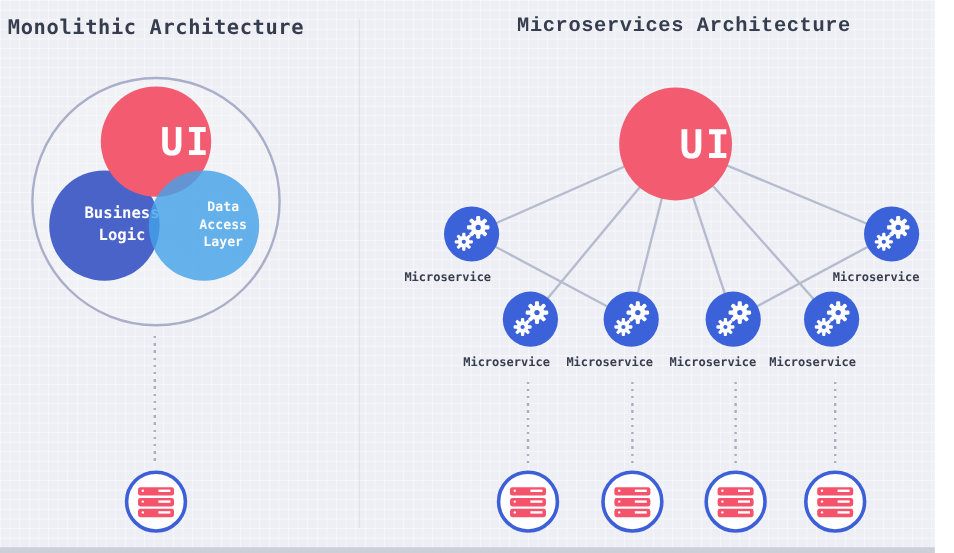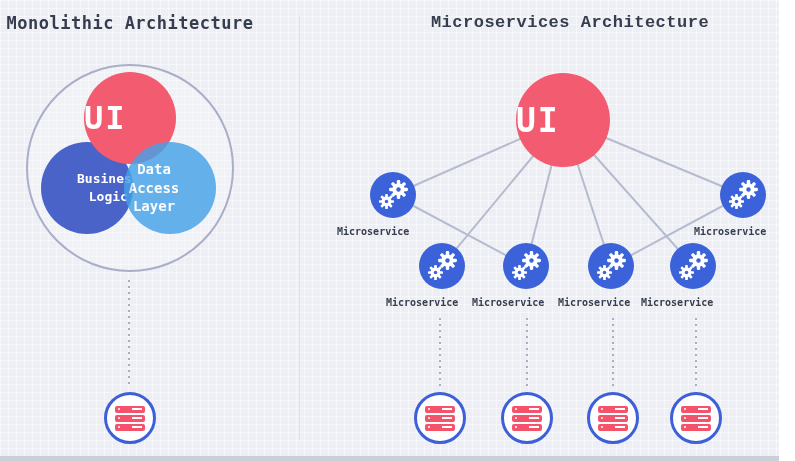--- a/index.html
+++ b/index.html
@@ -21,31 +21,31 @@
     position:absolute; top:13px; transform:translateX(-50%);
     font-size:17px; font-weight:bold; color:#363d4e; white-space:nowrap; letter-spacing:.5px;
   }
   .left-title  { left:130px; }
   .right-title { left:570px;font-family:Liberation Mono, monospace; }
 
   .wires { position:absolute; left:0; top:0; z-index:1; }
 
   .circle {
     position:absolute; border-radius:50%;
-    display:flex; align-items:center; justify-content:flex-start;
+    display:flex; align-items:center; justify-content:flex-end;
     text-align:center; color:#fff; font-weight:bold;
   }
   .outer-circle {
     position:absolute; left:26px; top:64px; width:208px; height:208px;
     border:2px solid #a9aec9; border-radius:50%;
     background:rgba(255,255,255,.18); z-index:1;
   }
   .biz   { left:41px;  top:142px; width:92px; height:92px; background:#4a63c9; z-index:2; font-size:13px; line-height:1.35; }
   .ui-left { left:84px; top:72px;  width:92px; height:92px; background:#f25b70; z-index:3; font-size:32px; letter-spacing:2px; }
-  .dal   { left:124px; top:142px; width:92px; height:92px; background:#45a2e8; opacity:.82; z-index:4; font-size:14px; line-height:1.35; }
+  .dal   { left:124px; top:142px; width:92px; height:92px; background:#45a2e8; opacity:.82; z-index:4; font-size:11px; line-height:1.35; }
   .biz span { display:inline-block; width:72px;margin-left:36px; }
   .dal span { display:inline-block; width:60px; }
 
   .ui-right { left:516px; top:73px; width:94px; height:94px; background:#f25b70; z-index:3; font-size:33px; letter-spacing:2px; }
 
   .ms { position:absolute; width:46px; height:46px; border-radius:50%; background:#3c62d9; z-index:3; }
   .ms svg { position:absolute; left:0; top:0; }
 
   .ms-label {
     position:absolute; width:110px; transform:translateX(-50%); text-align:left;

